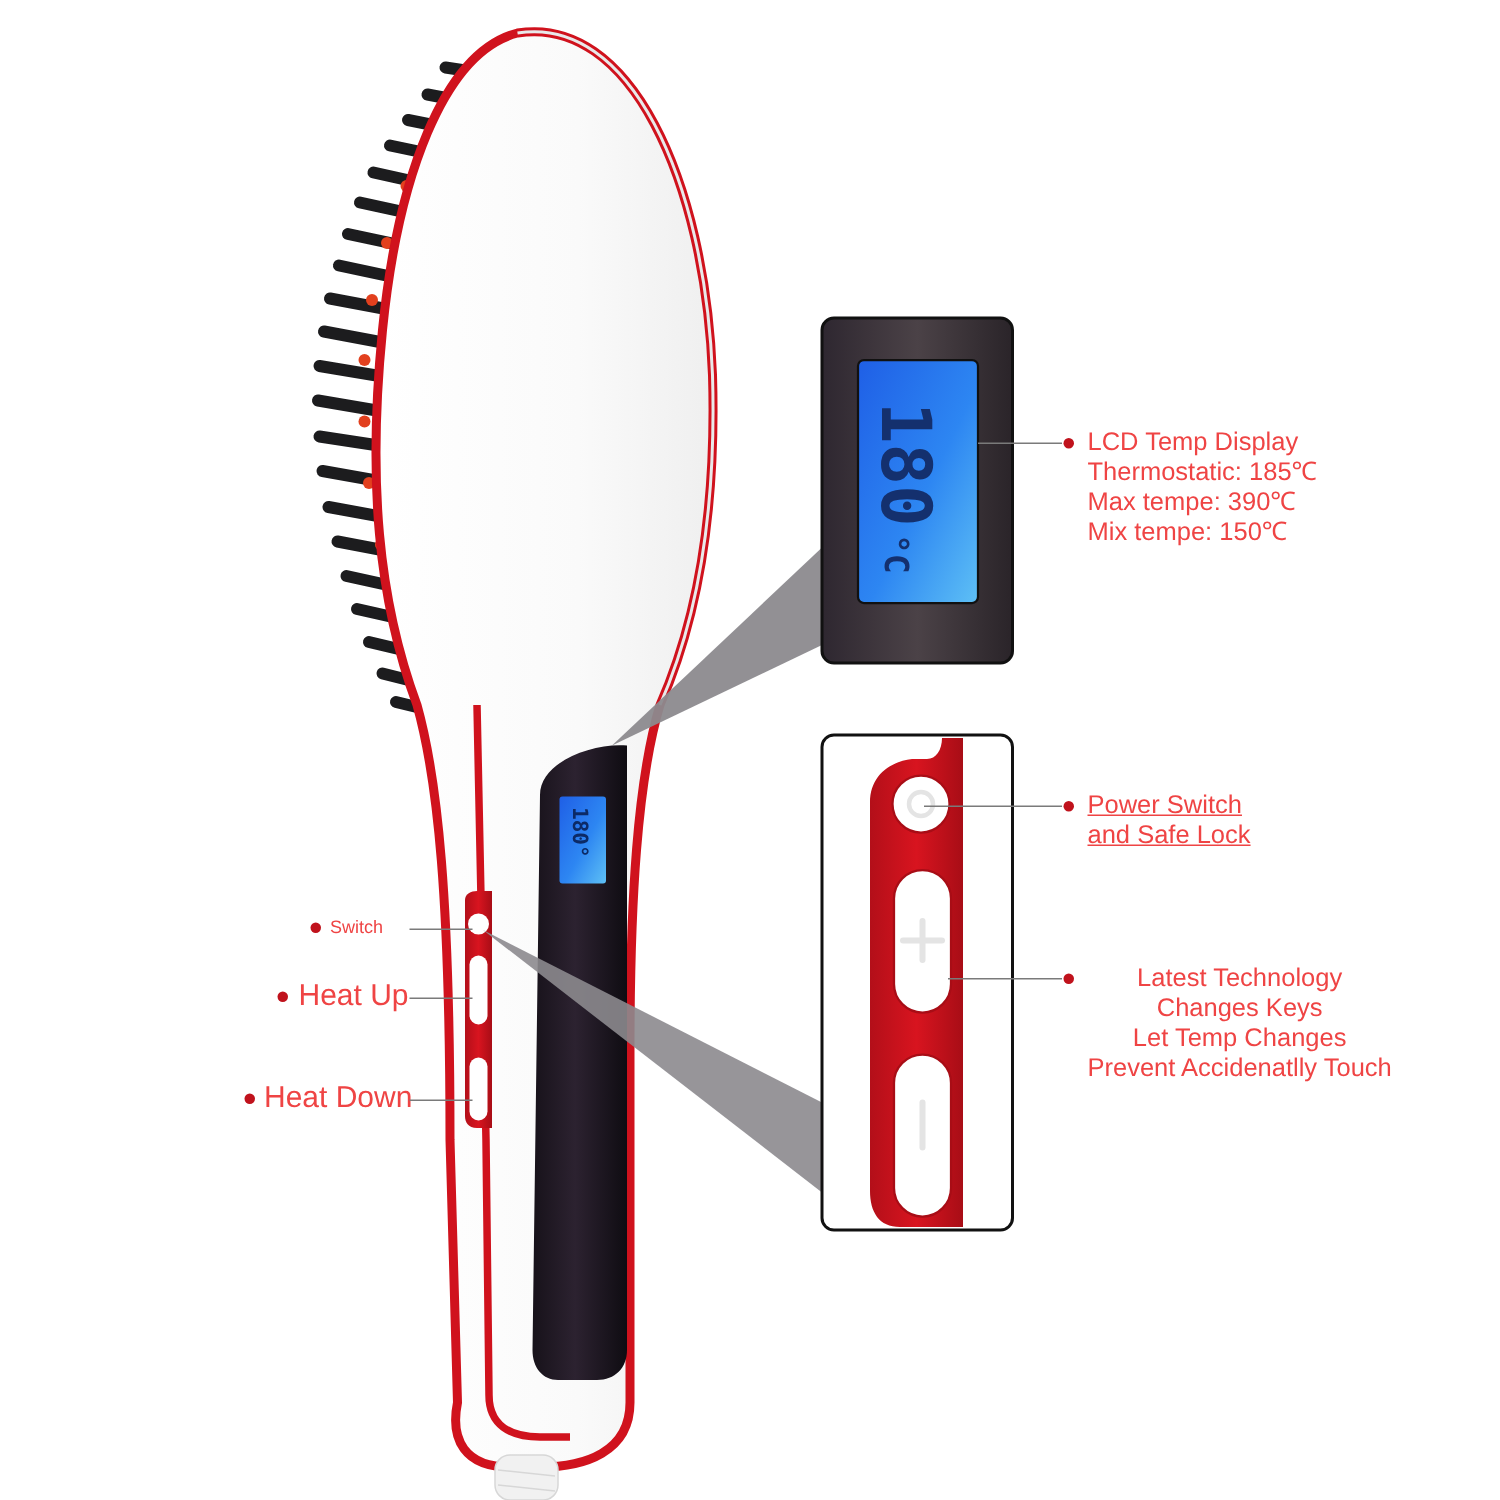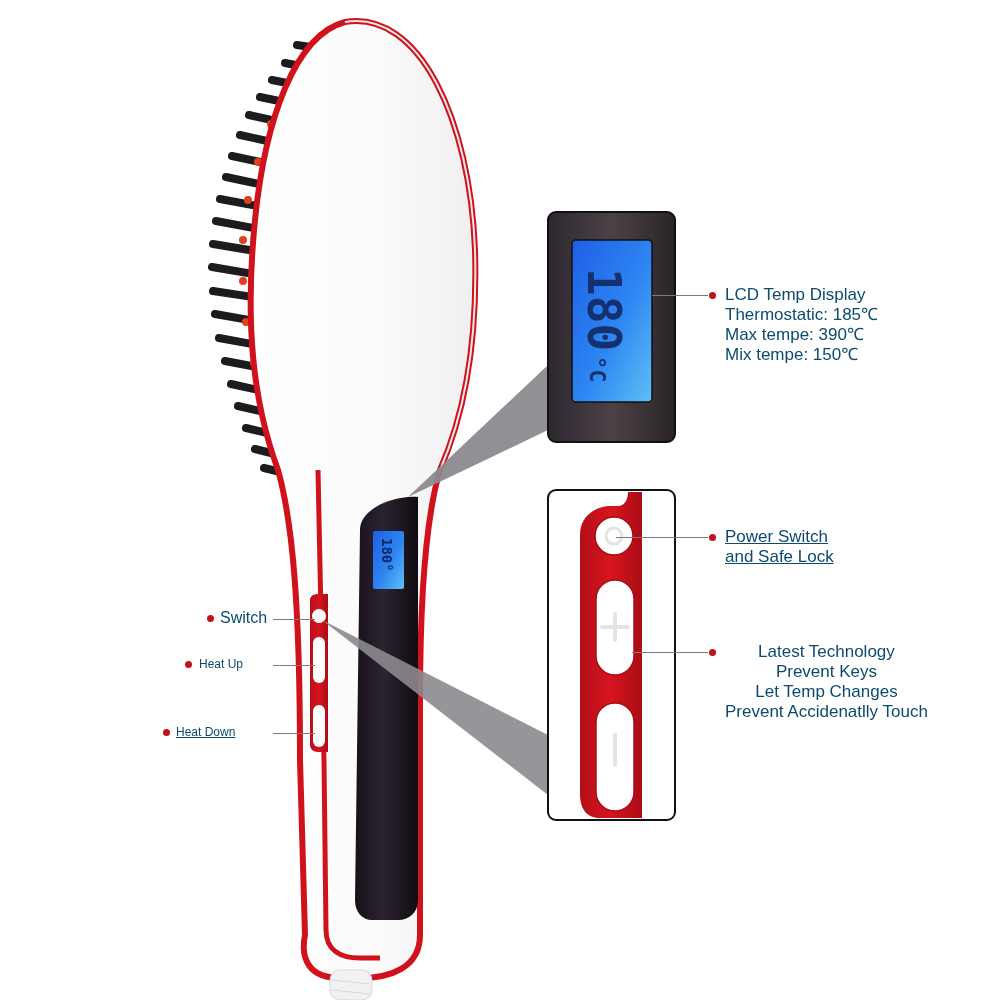--- a/index.html
+++ b/index.html
@@ -1,26 +1,26 @@
 <!DOCTYPE html>
 <html><head>
 <meta charset="utf-8">
 <style>
   html, body { margin: 0; padding: 0; background: #ffffff; }
   body { width: 1000px; height: 1000px; position: relative; overflow: hidden;
          font-family: "Liberation Sans", sans-serif; color: #111; }
   .stage { position: absolute; left: 0; top: 0; width: 1000px; height: 1000px; }
   svg.art { position: absolute; left: 0; top: 0; }
 
-  .label { position: absolute; font-size: 17px; line-height: 20px; color: #0c4a6e; white-space: nowrap; }
+  .label { position: absolute; font-size: 17px; line-height: 20px; color: #ef4444; white-space: nowrap; }
   .label .line { display: block; }
   .bullet { position: absolute; width: 7px; height: 7px; border-radius: 50%; background: #c0121c; }
   .conn { position: absolute; height: 1px; background: #7a7a7a; }
 
-  .lbl-left { font-size: 12px; text-align: right; }
+  .lbl-left { font-size: 20px; text-align: right; }
 </style>
 </head>
 <body>
 
 <div class="stage">
 
   <svg class="art" width="1000" height="1000" viewBox="0 0 1000 1000">
     <defs>
       <linearGradient id="bodyGrad" x1="0" y1="0" x2="1" y2="0">
         <stop offset="0" stop-color="#ffffff"></stop>
@@ -163,30 +163,30 @@
   <div class="bullet" style="left:709px; top:534px;"></div>
   <div class="label" style="left:725px; top:527px;text-decoration:underline;">
     <span class="line">Power Switch</span>
     <span class="line">and Safe Lock</span>
   </div>
 
   <div class="conn" style="left:632px; top:652px; width:76px;"></div>
   <div class="bullet" style="left:709px; top:649px;"></div>
   <div class="label" style="left:725px; top:642px;text-align:center;">
     <span class="line">Latest Technology</span>
-    <span class="line">Prevent Keys</span>
+    <span class="line">Changes Keys</span>
     <span class="line">Let Temp Changes</span>
     <span class="line">Prevent Accidenatlly Touch</span>
   </div>
 
   <div class="bullet" style="left:207px; top:615px;"></div>
-  <div class="label lbl-left" style="left:220px; top:608px; font-size:16px;">Switch</div>
+  <div class="label lbl-left" style="left:220px; top:608px; font-size:12px;">Switch</div>
   <div class="conn" style="left:273px; top:619px; width:42px;"></div>
 
   <div class="bullet" style="left:185px; top:661px;"></div>
   <div class="label lbl-left" style="left:199px; top:654px;">Heat Up</div>
   <div class="conn" style="left:273px; top:665px; width:42px;"></div>
 
   <div class="bullet" style="left:163px; top:729px;"></div>
-  <div class="label lbl-left" style="left:176px; top:722px;text-decoration:underline;">Heat Down</div>
+  <div class="label lbl-left" style="left:176px; top:722px;">Heat Down</div>
   <div class="conn" style="left:273px; top:733px; width:42px;"></div>
 
 </div>
 
 </body></html>

